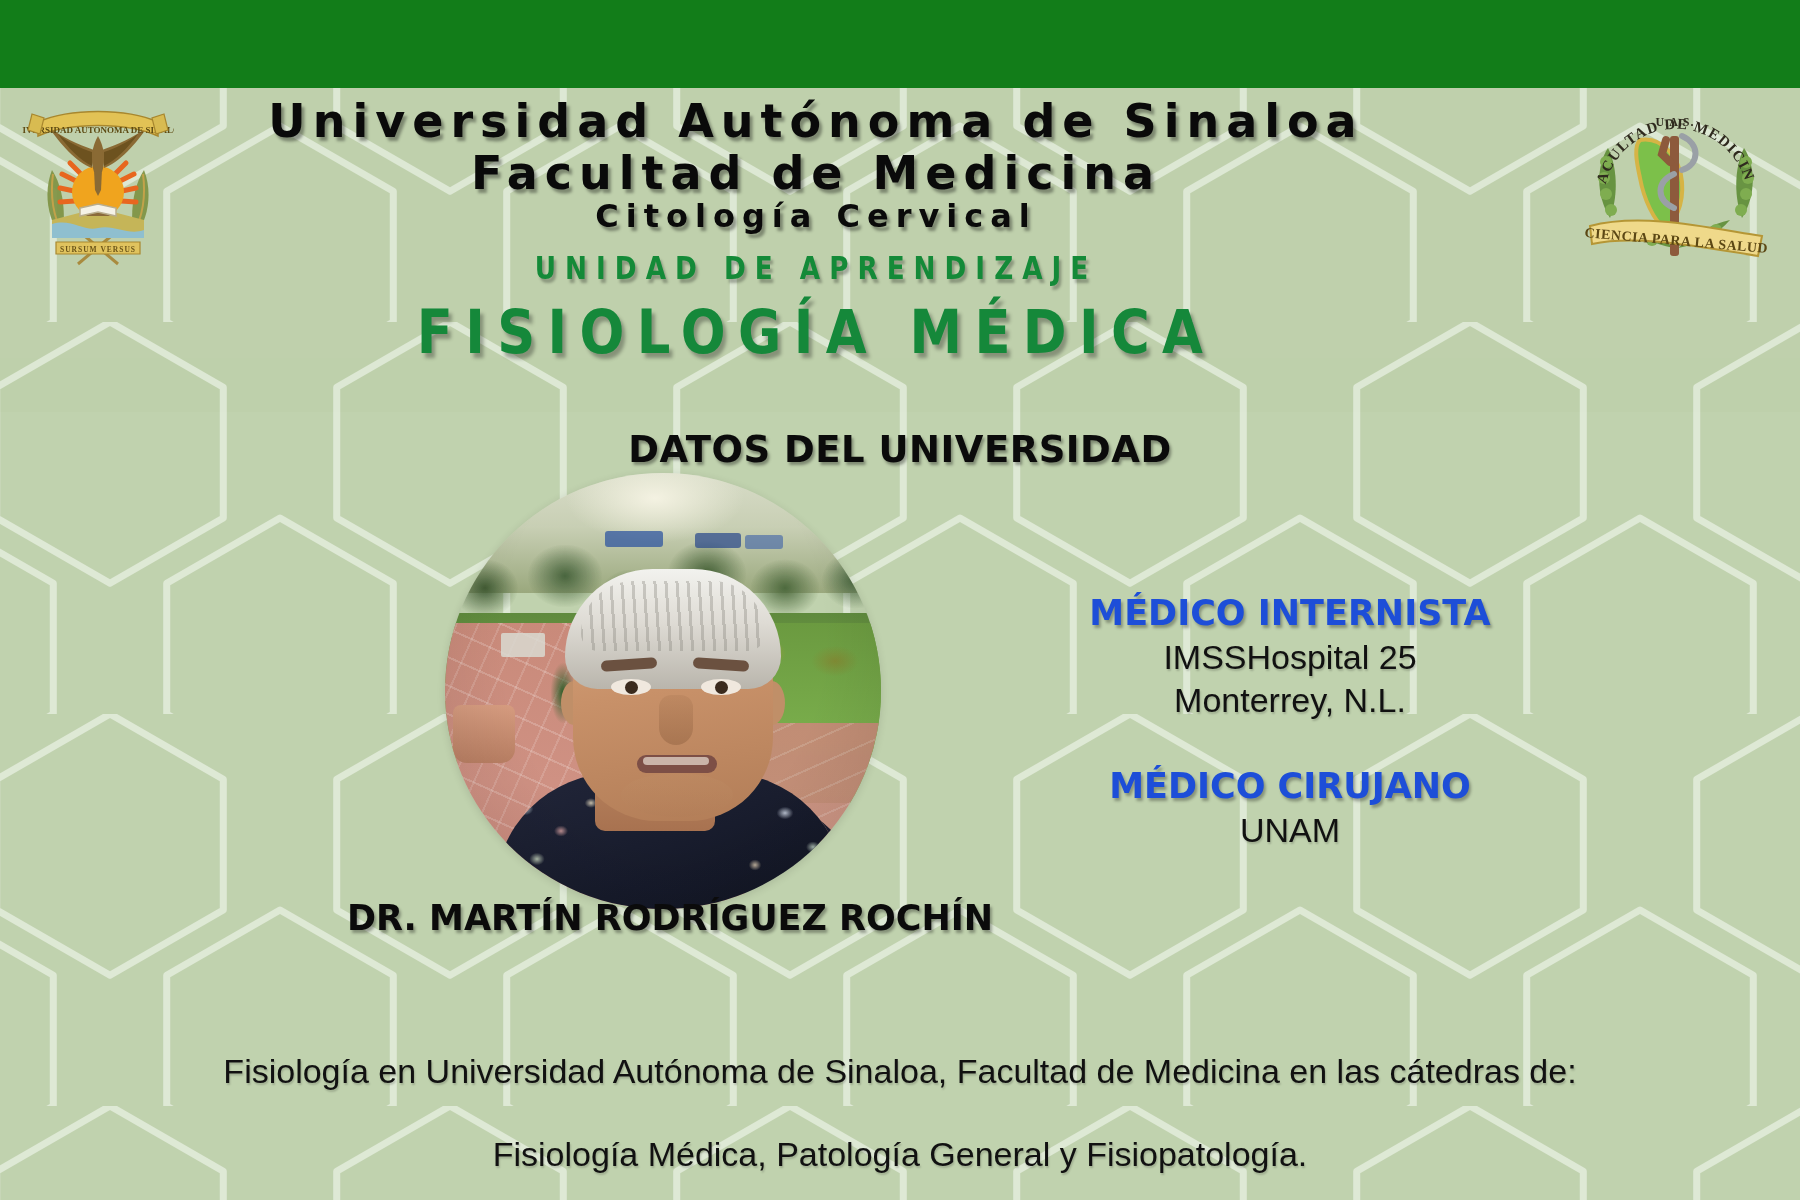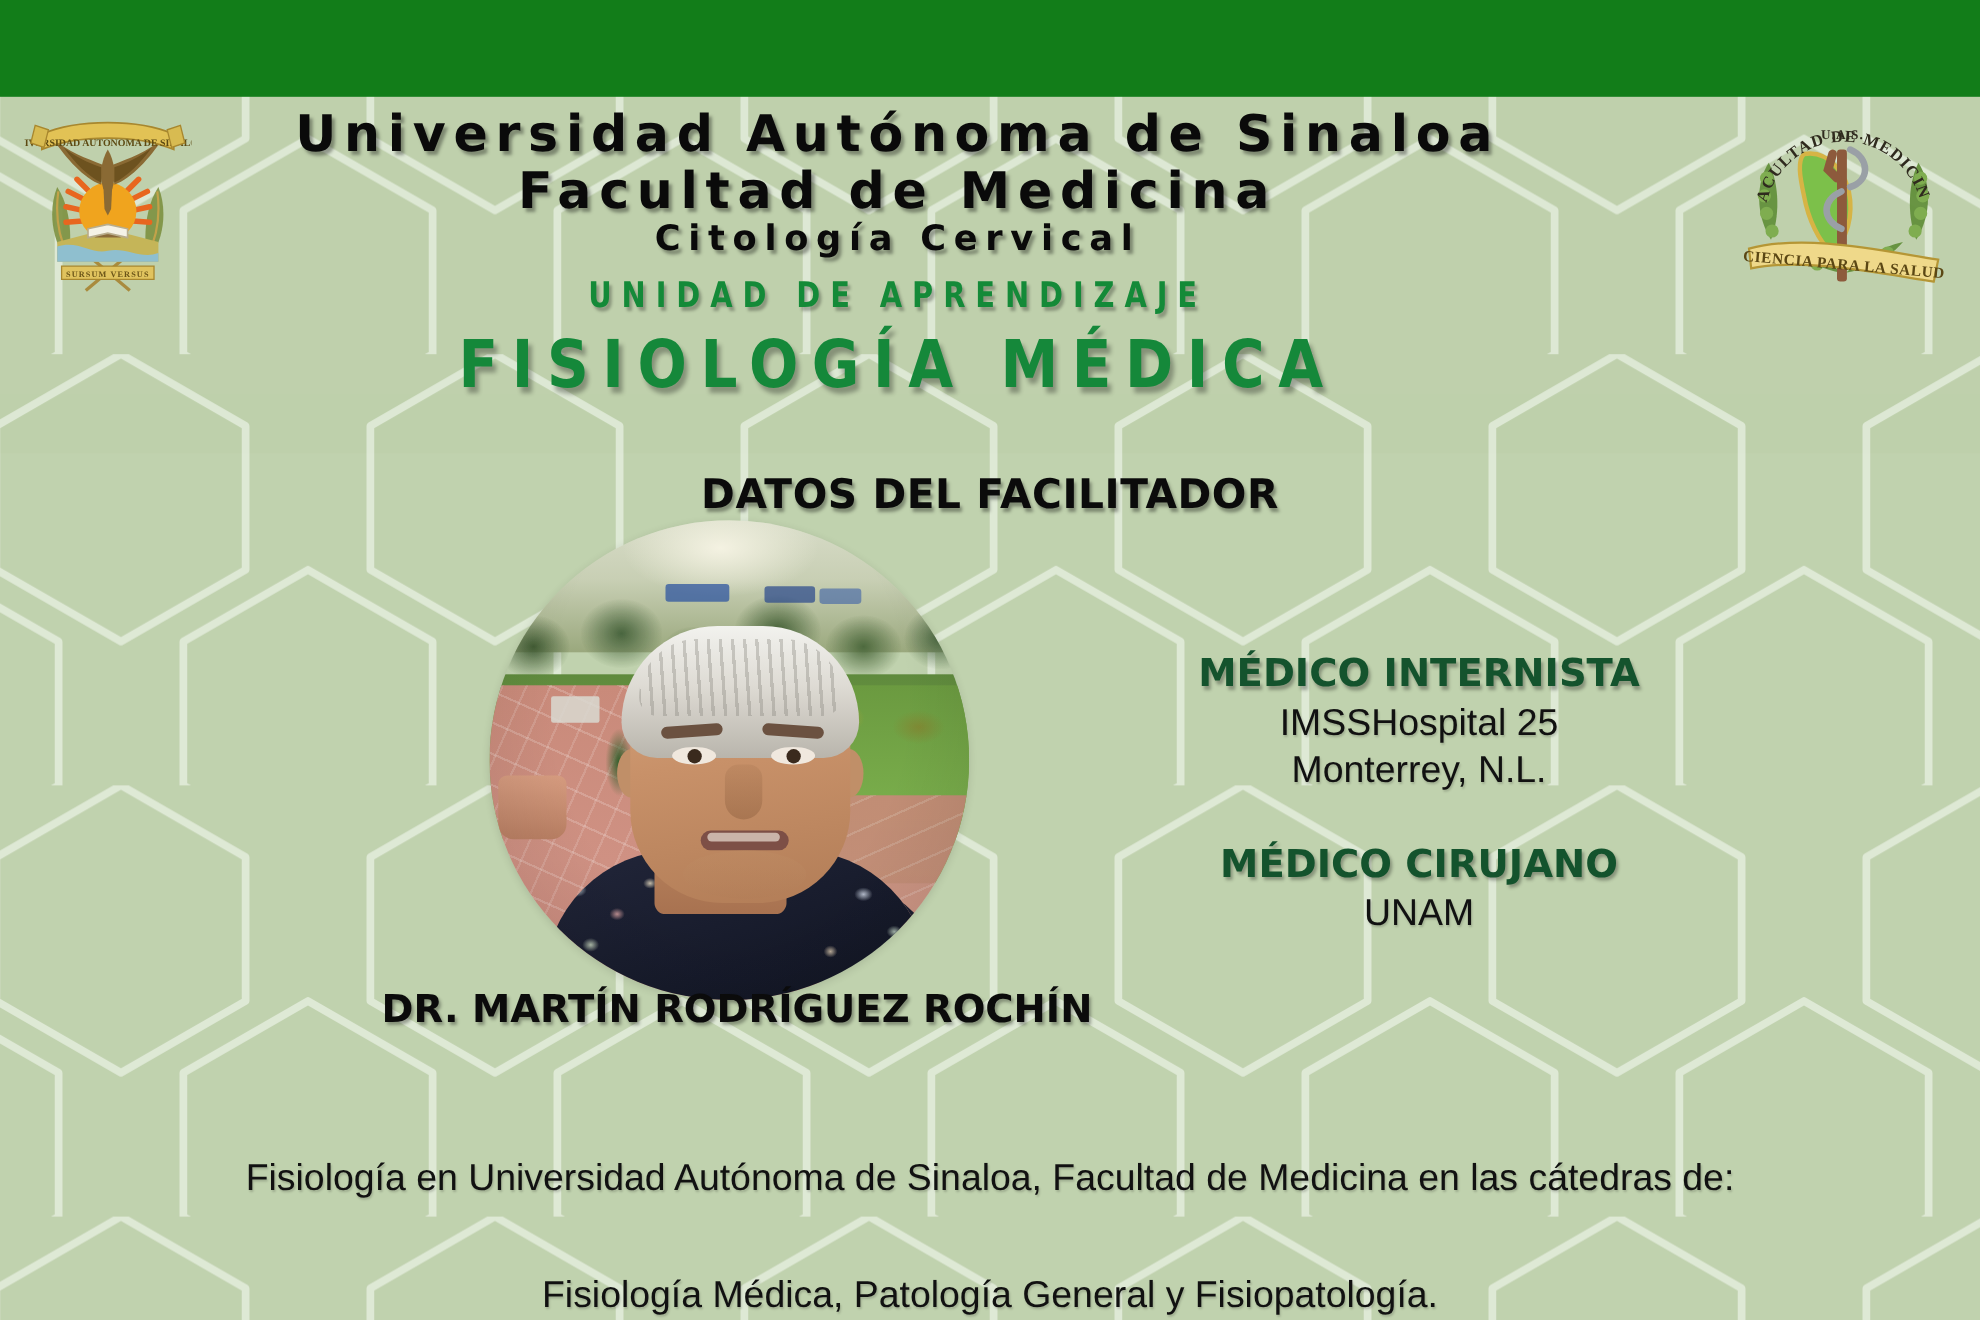--- a/index.html
+++ b/index.html
@@ -224,21 +224,21 @@
     left:0;top:0;width:436px;height:436px;
     background:radial-gradient(ellipse at 50% 38%,rgba(0,0,0,0) 52%,rgba(0,0,0,.12) 100%);
   }
 
   
   .info{
     position:absolute;left:940px;top:592px;width:700px;text-align:center;
   }
   .info-h{
     font-family:"DejaVu Sans", sans-serif;
-    font-weight:bold;font-size:35px;color:#14532d;
+    font-weight:bold;font-size:35px;color:#1d4ed8;
     text-shadow:2px 3px 3px rgba(0,0,0,0.3);
     line-height:1.25;
   }
   .info-p{
     font-family:"Liberation Sans", sans-serif;
     font-size:34px;color:#111;line-height:1.28;
     text-shadow:1px 2px 2px rgba(0,0,0,0.18);
   }
   .info-gap{height:42px;}
 
@@ -250,21 +250,21 @@
     text-shadow:2px 3px 3px rgba(0,0,0,0.32);
   }
 
   
   .foot{
     position:absolute;left:0;top:1052px;width:1800px;text-align:center;
     font-family:"Liberation Sans", sans-serif;
     font-size:34px;color:#111;
     text-shadow:1px 2px 2px rgba(0,0,0,0.18);
   }
-  .foot .l2{margin-top:67px;}
+  .foot .l2{margin-top:44px;}
 </style>
 </head>
 <body>
 
 <div id="slide">
 
   <div class="hex-bg">
     <svg viewBox="0 0 1800 1200" xmlns="http://www.w3.org/2000/svg" aria-hidden="true">
       <defs>
         <pattern id="hexpat" width="340" height="392" patternUnits="userSpaceOnUse" patternTransform="translate(-60,-70)">
@@ -395,21 +395,21 @@
   </div>
 
   <div class="headwrap">
     <div class="h-line l1">Universidad Autónoma de Sinaloa</div>
     <div class="h-line l2">Facultad de Medicina</div>
     <div class="h-line l3">Citología Cervical</div>
     <div class="sub-unit">UNIDAD DE APRENDIZAJE</div>
     <div class="sub-title">FISIOLOGÍA MÉDICA</div>
   </div>
 
-  <div class="section-label">DATOS DEL FACILITADOR</div>
+  <div class="section-label">DATOS DEL UNIVERSIDAD</div>
 
   <div id="photo">
     <div class="ph ph-sky"></div>
     <div class="ph ph-trees"></div>
     <div class="ph ph-blue1"></div>
     <div class="ph ph-blue2"></div>
     <div class="ph ph-blue3"></div>
     <div class="ph ph-grass"></div>
     <div class="ph ph-grass-r"></div>
     <div class="ph ph-brick"></div>

